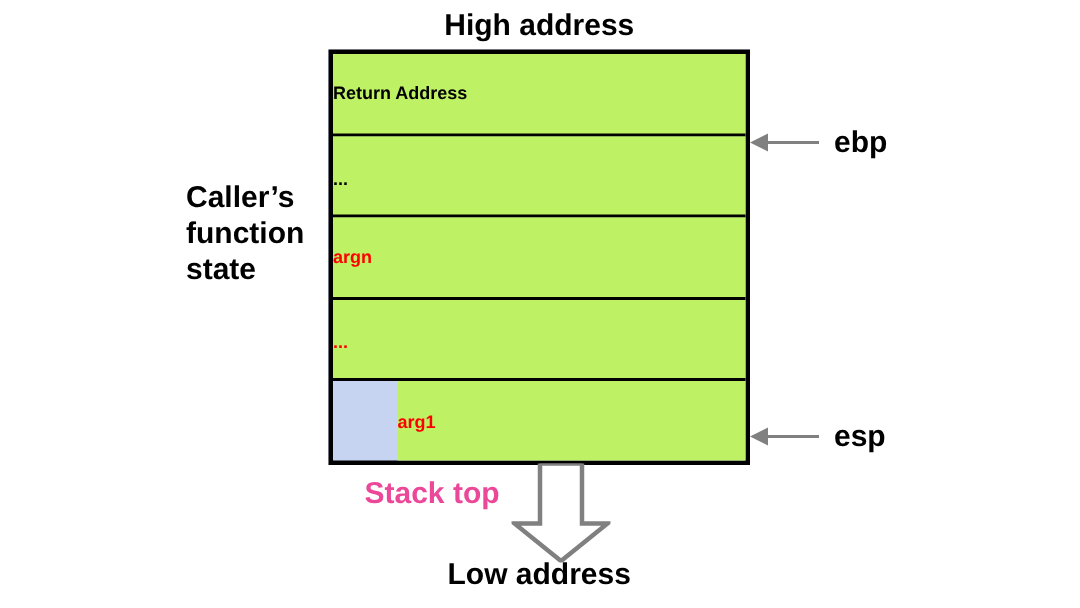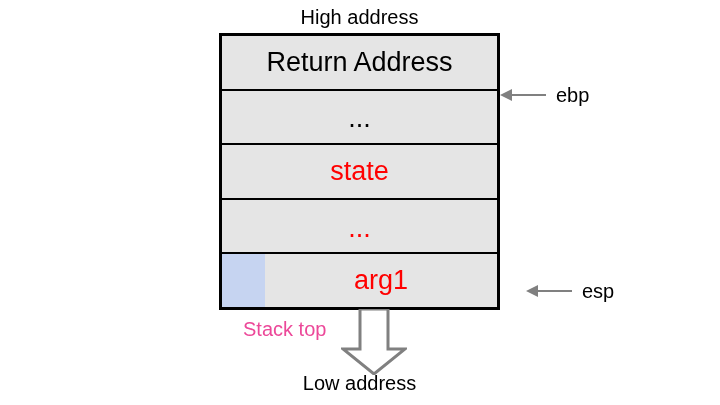--- a/index.html
+++ b/index.html
@@ -11,20 +11,21 @@
     width: 720px;
     height: 405px;
     background: #ffffff;
     font-family: "Liberation Sans", sans-serif;
     overflow: hidden;
   }
   #canvas {
     position: relative;
     width: 632px;
     height: 405px;
+    font-weight: bold;
   }
 
   
   .caption {
     position: absolute;
     font-size: 20px;
     line-height: 24px;
     color: #000000;
     white-space: nowrap;
     text-align: center;
@@ -49,26 +50,25 @@
     height: 277px;
     box-sizing: border-box;
     border: 3px solid #000000;
     background: #c6d4f1;
     display: flex;
     flex-direction: column;
   }
   .stack-cell {
     flex: 1 1 0;
     box-sizing: border-box;
-    background: #e5e5e5;
+    background: #bef264;
     border-bottom: 2px solid #000000;
     display: flex;
     align-items: center;
-    justify-content: center;
-    font-size: 27px;
+    font-size: 12px;
     color: #000000;
     white-space: nowrap;
   }
   .stack-cell:last-child {
     border-bottom: none;
     margin-left: 43px;
   }
   .stack-cell.red {
     color: #ff0000;
   }
@@ -95,21 +95,21 @@
 
   
   .pointer-row {
     position: absolute;
     height: 22px;
     display: flex;
     align-items: center;
     justify-content: center;
   }
   #ebp-pointer { left: 500px; top: 84px; }
-  #esp-pointer { left: 489px; top: 280px; padding-left: 37px; }
+  #esp-pointer { left: 500px; top: 280px; }
 
   .arrow-left {
     position: relative;
     width: 46px;
     height: 12px;
     flex: 0 0 auto;
   }
   .arrow-left .shaft {
     position: absolute;
     left: 10px;
@@ -154,34 +154,35 @@
     height: 66px;
   }
 </style>
 </head>
 <body>
 
 <div id="canvas">
 
   <div class="caption" id="high-address">High address</div>
 
+  <div id="caller-state-label">Caller’s function state</div>
 
   <div id="stack-box">
 
     <div class="stack-cell">
       <span class="cell-label">Return Address</span>
     </div>
 
 
     <div class="stack-cell cell-ellipsis">
       <span class="cell-label">...</span>
     </div>
 
     <div class="stack-cell red">
-      <span class="cell-label">state</span>
+      <span class="cell-label">argn</span>
     </div>
 
     <div class="stack-cell red cell-ellipsis">
       <span class="cell-label">...</span>
     </div>
 
 
     <div class="stack-cell red">
       <span class="cell-label">arg1</span>
     </div>

